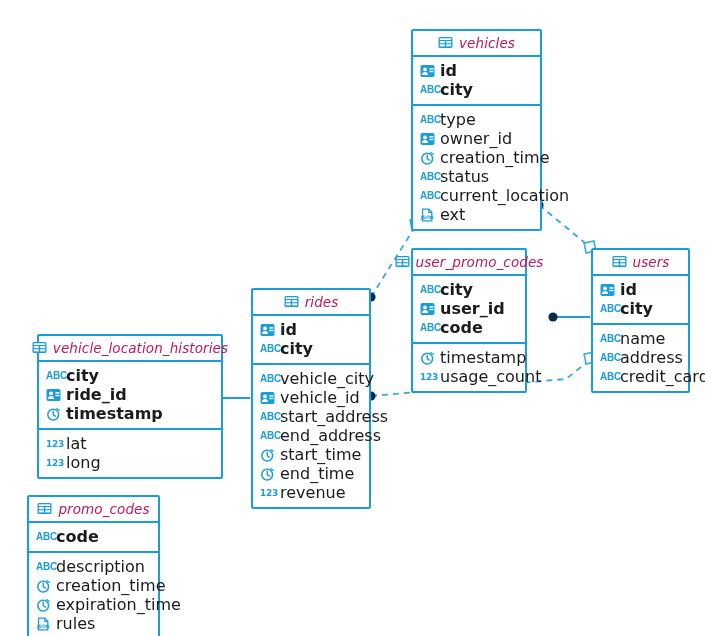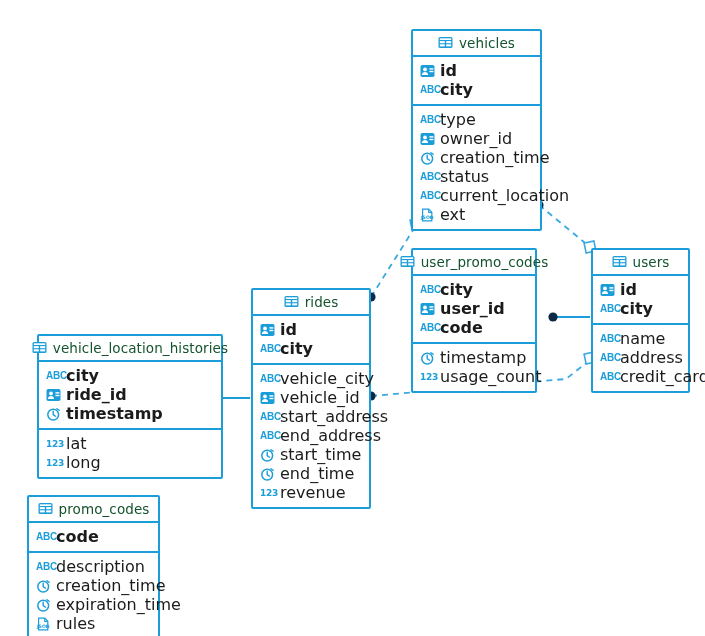--- a/index.html
+++ b/index.html
@@ -27,23 +27,24 @@
     display:flex;
     align-items:center;
     justify-content:center;
     gap:6px;
     border-bottom:2px solid #1b9dd9;
     background:#ffffff;
     padding:0 6px;
   }
   .tbl-title{
     font-size:13.5px;
-    color:#14532d;
+    color:#be185d;
     white-space:nowrap;
     letter-spacing:0.1px;
+    font-style:italic;
   }
   .tbl-section{
     padding:4px 0 5px 0;
   }
   .tbl-section.pk{border-bottom:2px solid #1b9dd9;}
   .field{
     display:flex;
     align-items:center;
     gap:5px;
     height:19px;
@@ -183,21 +184,21 @@
             <svg width="15" height="14" viewBox="0 0 15 14">
               <path d="M2.6 1.2h6.2l3 3v8.6H2.6z" fill="#fff" stroke="#1b9dd9" stroke-width="1.2"></path>
               <path d="M8.7 1.3v3.1h3.0" fill="none" stroke="#1b9dd9" stroke-width="1.1"></path>
               <text x="7.3" y="11.4" text-anchor="middle" font-size="4.6" font-weight="bold" fill="#1b9dd9" font-family="DejaVu Sans">JSON</text>
             </svg>
           </span>
           <span class="fname">ext</span>
         </div>
       </div>
     </div>
-    <div class="table-node" style="left: 411px; top: 248px; width: 126px;">
+    <div class="table-node" style="left: 411px; top: 248px; width: 116px;">
       <div class="tbl-header">
         <span class="ico">
           <svg width="15" height="13" viewBox="0 0 15 13">
             <rect x="0.5" y="1" width="14" height="11" rx="1.6" fill="#1b9dd9"></rect>
             <rect x="1.8" y="2.3" width="11.4" height="1.7" fill="#fff"></rect>
             <rect x="1.8" y="5.1" width="5" height="2.1" fill="#fff"></rect>
             <rect x="8.2" y="5.1" width="5" height="2.1" fill="#fff"></rect>
             <rect x="1.8" y="8.3" width="5" height="2.1" fill="#fff"></rect>
             <rect x="8.2" y="8.3" width="5" height="2.1" fill="#fff"></rect>
           </svg>

